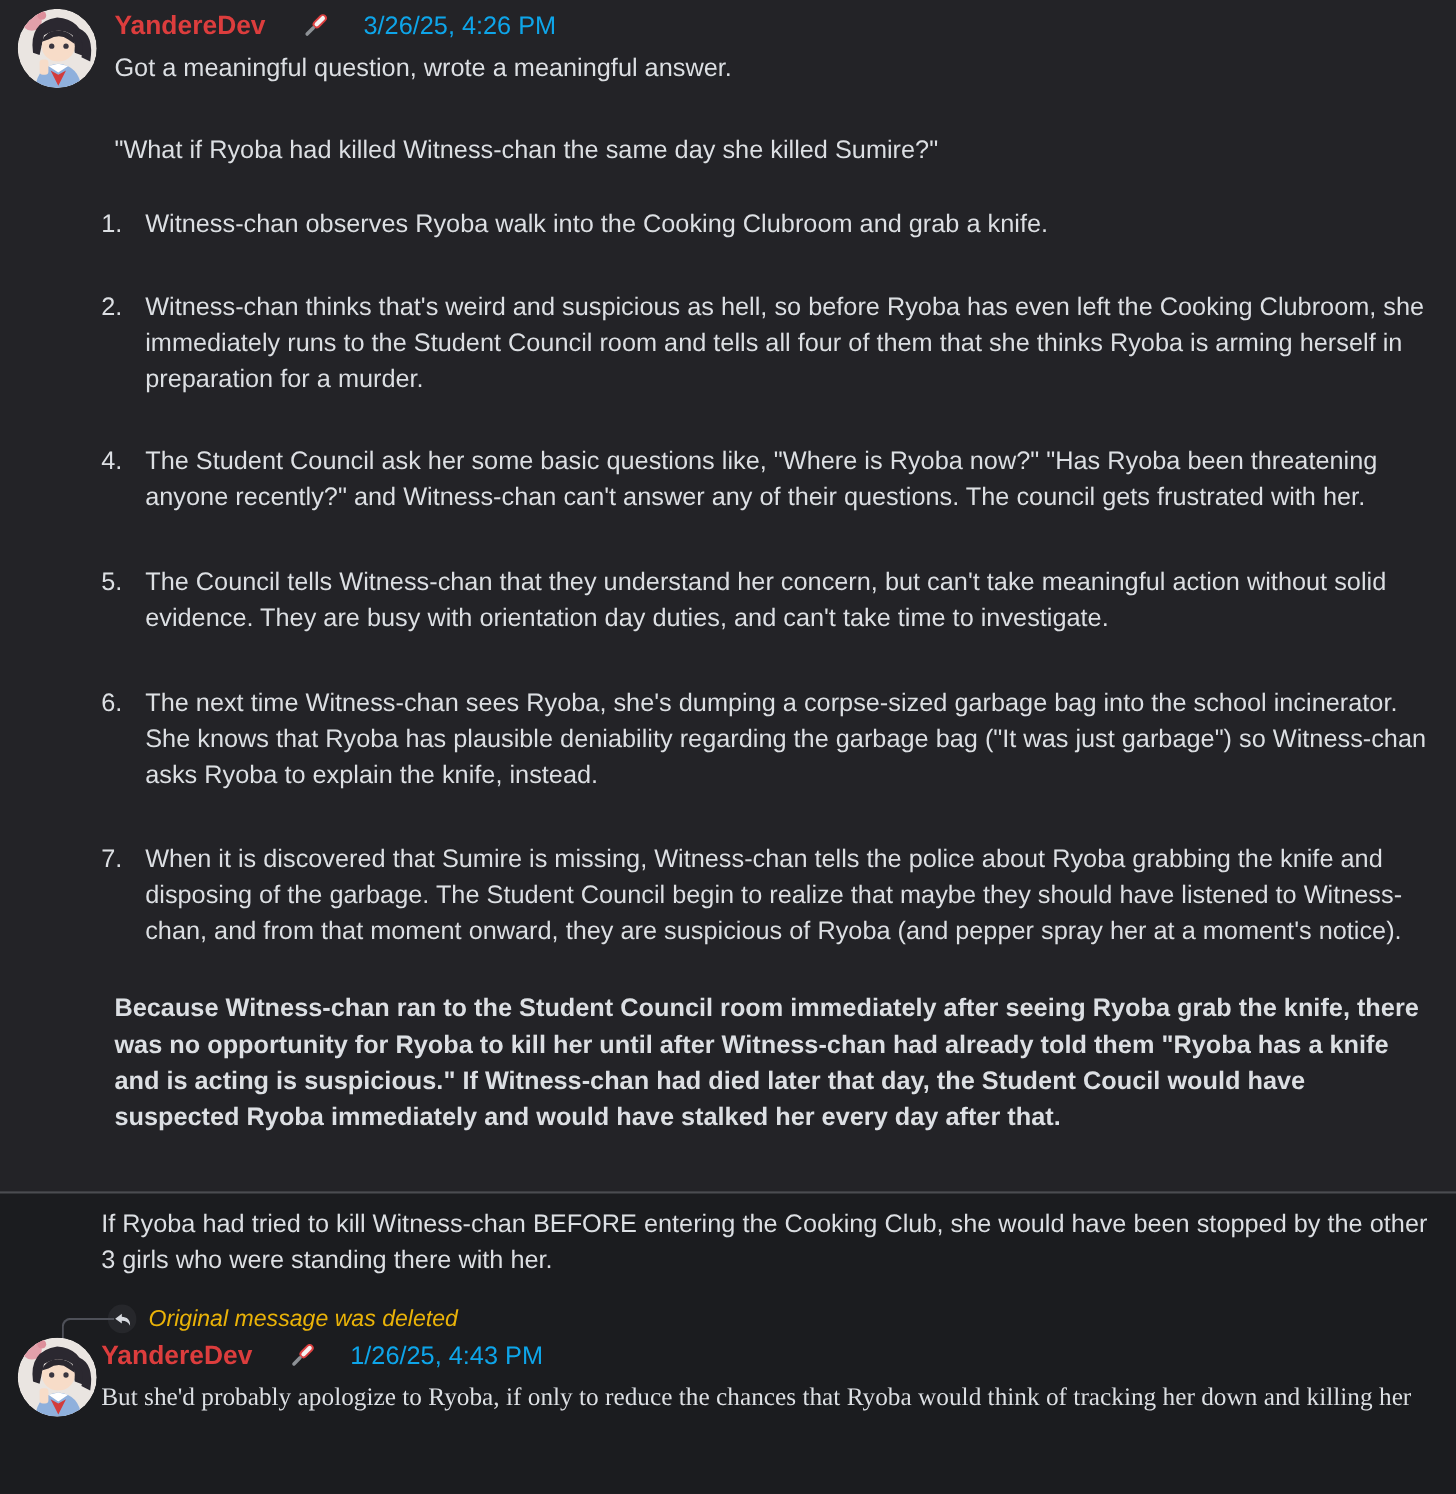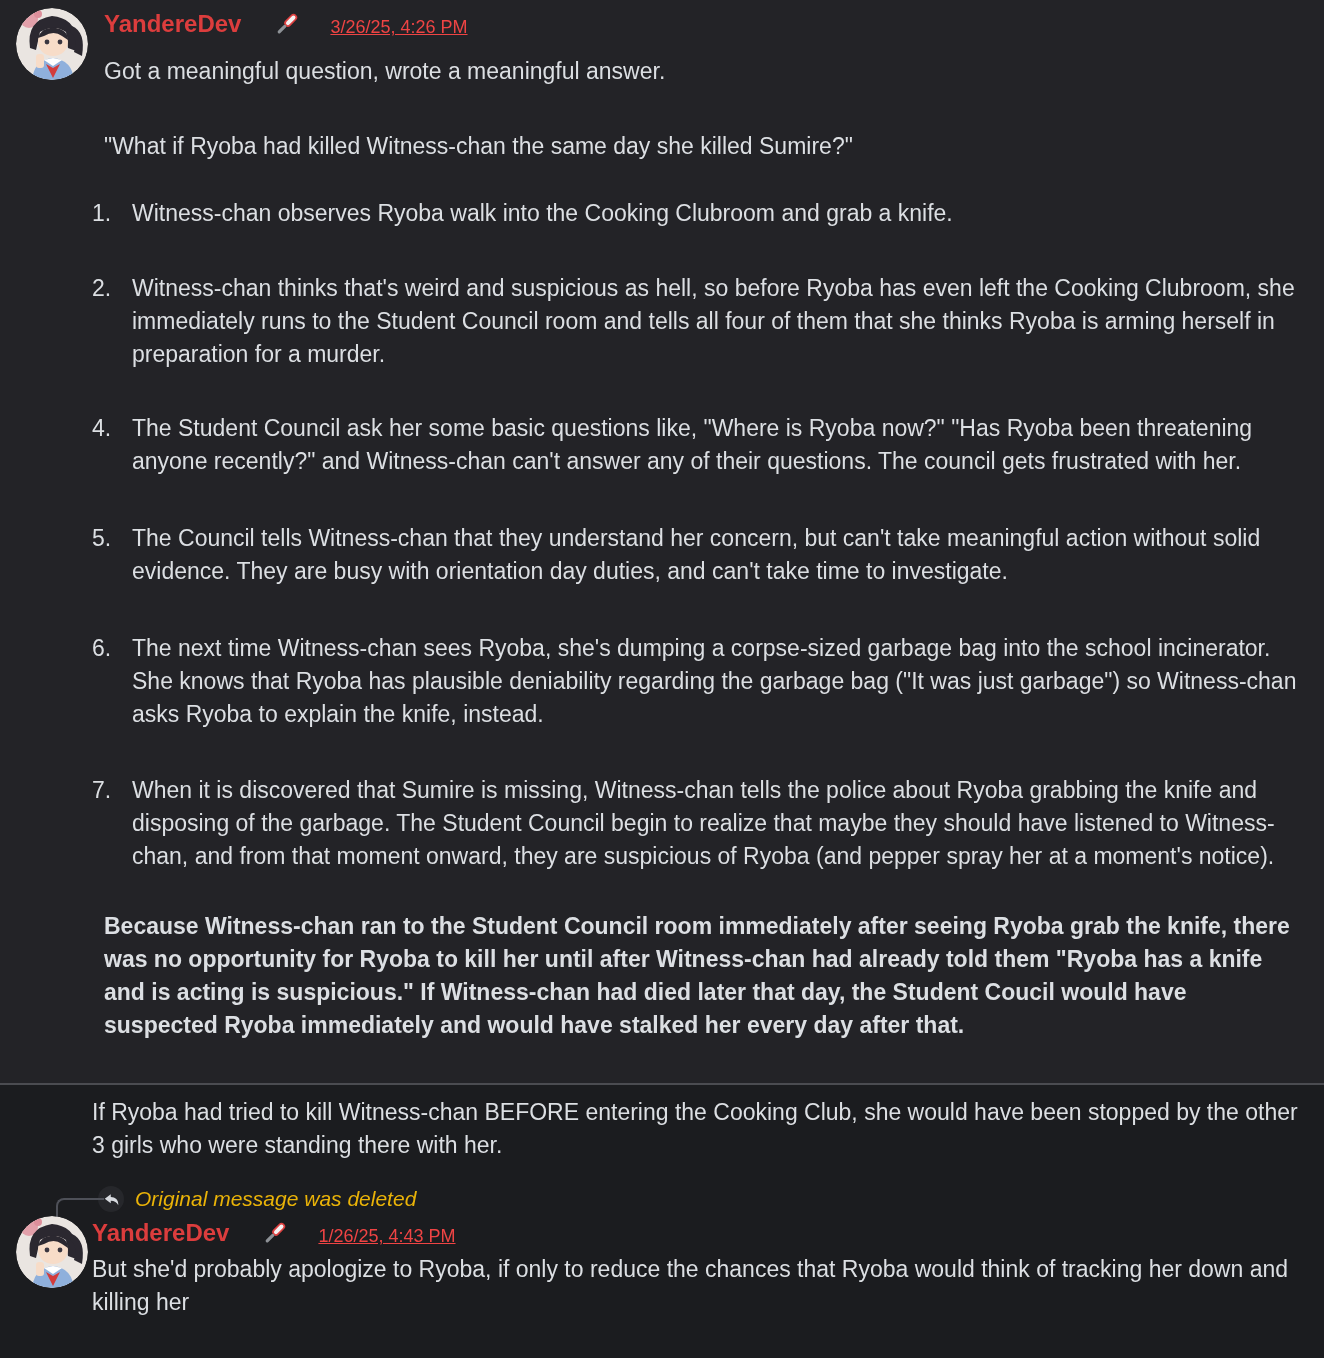--- a/index.html
+++ b/index.html
@@ -26,28 +26,28 @@
     border-top:2px solid #4b4c51;
     padding:11px 24px 0 92px;
     overflow:hidden;
   }
   .avatar {
     position:absolute; left:16px; width:72px; height:72px;
     border-radius:50%; overflow:hidden; cursor:pointer;
   }
   .avatar-1 { top:8px; }
   .avatar-2 { top:1216px; }
-  .msg-header { display:flex; align-items:flex-end; padding-top:4px;gap:20px; }
+  .msg-header { display:flex; align-items:flex-start; padding-top:4px;gap:20px; }
   .username {
     color:#dc3d3d; font-size:24px; font-weight:700; cursor:pointer;
   }
   .knife-icon { margin:0 10px 0 12px; display:flex; align-items:center; }
-  .timestamp { color:#ef4444; font-size:18px;text-decoration:underline; }
+  .timestamp { color:#0ea5e9; font-size:23px; }
   .msg-text { font-size:23px; line-height:33px; color:#dcdfe3; }
-  .p-intro    { margin-top:17px; }
+  .p-intro    { margin-top:7px; }
   .p-question { margin-top:42px; }
   .p-preamble { margin-top:25px; }
   .tl { display:flex; margin-left:-12px; }
   .tl .num { flex:0 0 40px; }
   .tl .li-text { flex:1; }
   .tl-0 { margin-top:34px; }
   .tl-1 { margin-top:42px; }
   .tl-2 { margin-top:41px; }
   .tl-3 { margin-top:44px; }
   .tl-4 { margin-top:44px; }
@@ -67,21 +67,21 @@
   .reply-icon-circle {
     width:26px; height:26px; border-radius:50%;
     background:#26272b; display:flex; align-items:center; justify-content:center;
     flex:0 0 26px;
   }
   .reply-note {
     font-size:21px; font-style:italic; font-weight:500; color:#eab308;
   }
   .msg-header-2 { margin-top:7px; padding-top:0; }
   .p-line1 { margin-top:4px; }
-  .p-line2 { margin-top:6px; }
+  .p-line2 { margin-top:6px;font-family:Liberation Serif, serif; }
 </style>
 </head>
 <body>
 
 <div class="chat">
 
   <div class="avatar avatar-1">
     <svg width="72" height="72" viewBox="0 0 72 72">
       <defs>
           <clipPath id="av1">

